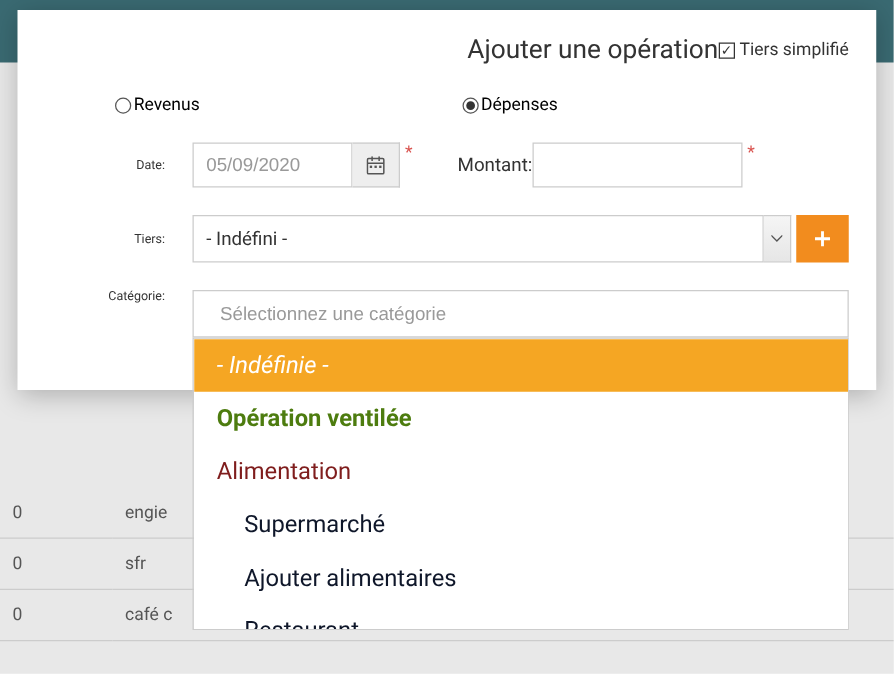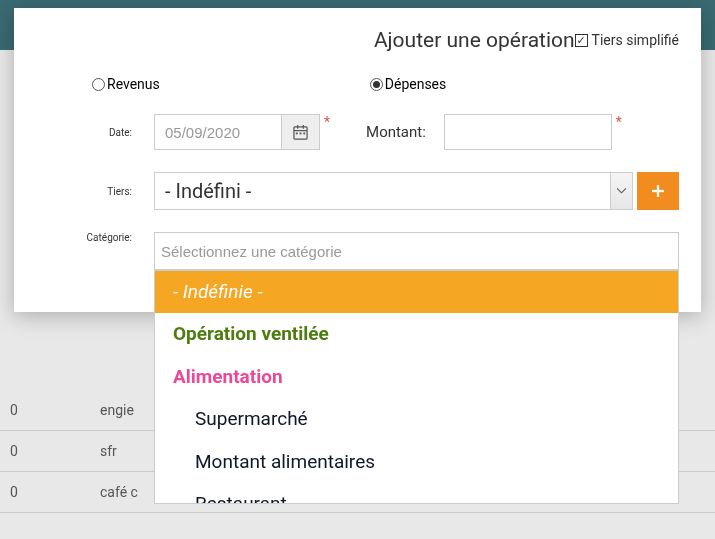--- a/index.html
+++ b/index.html
@@ -18,35 +18,35 @@
 .radio-row .opt:first-child{margin-right:210px}
 .radio{width:13px;height:13px;border:1px solid #555;border-radius:50%;display:flex;align-items:center;justify-content:center}
 .radio.sel::after{content:"";width:7px;height:7px;background:#333;border-radius:50%}
 .form-row{display:flex;align-items:center;margin-bottom:22px}
 .label-col{width:118px;text-align:right;padding-right:22px;color:#333;font-size:10px}
 .date-group{display:flex;position:relative}
 .date-input{width:128px;height:36px;border:1px solid #ccc;padding:0 10px;color:#999;font-size:15px}
 .cal-btn{width:38px;height:36px;border:1px solid #ccc;border-left:none;background:#eee;display:flex;align-items:center;justify-content:center;cursor:pointer}
 .asterisk{color:#d9534f;margin-left:4px;align-self:flex-start}
 .montant-block{display:flex;align-items:center;margin-left:36px}
-.montant-label{margin-right:18px;font-size:15px;color:#333}
+.montant-label{font-size:15px;color:#333}
 .montant-input{width:168px;height:36px;border:1px solid #ccc;padding:0 8px}
 .tiers-row .select-wrap{flex:1;display:flex}
-.tiers-select{flex:1;height:38px;border:1px solid #ccc;background:#fff;padding:0 10px;font-size:20px;color:#333;appearance:none;-webkit-appearance:none}
+.tiers-select{flex:1;height:38px;border:1px solid #ccc;background:#fff;padding:0 10px;font-size:15px;color:#333;appearance:none;-webkit-appearance:none}
 .tiers-dd{width:22px;height:38px;border:1px solid #ccc;border-left:none;background:linear-gradient(#f5f5f5,#e6e6e6);display:flex;align-items:center;justify-content:center;cursor:pointer}
 .plus-btn{width:42px;height:38px;background:#f28c1e;border:none;color:#fff;display:flex;align-items:center;justify-content:center;cursor:pointer;margin-left:4px}
 .cat-row{align-items:flex-start}
 .cat-wrap{flex:1;position:relative}
-.cat-input{width:100%;height:38px;border:1px solid #ccc;padding:0 6px;font-size:15px}
+.cat-input{width:100%;height:38px;border:1px solid #ccc;padding:0 21px;font-size:15px}
 .cat-input::placeholder{color:#999}
 .dropdown{position:absolute;top:38px;left:0;right:0;background:#fff;border:1px solid #ccc;max-height:234px;overflow-y:scroll;z-index:10}
 .dd-item{padding:6px 18px;font-size:19px;cursor:pointer;line-height:1.6}
 .dd-item.hl{background:#f5a623;color:#fff;font-style:italic}
 .dd-item.vent{color:#4d7c0f;font-weight:700}
-.dd-item.grp{font-weight:700;color:#ec4899}
+.dd-item.grp{font-weight:400;color:#7f1d1d}
 .dd-item.sub{padding-left:40px;color:#0f172a}
 svg{display:block}
 </style>
 </head>
 <body>
 
 <div class="bg-table">
   <div class="bg-header-strip"></div>
   <div style="height:340px"></div>
   <table>
@@ -131,20 +131,20 @@
 
   <div class="form-row cat-row">
     <div class="label-col">Catégorie:</div>
     <div class="cat-wrap">
       <input class="cat-input" placeholder="Sélectionnez une catégorie" style="">
       <div class="dropdown">
         <div class="dd-item hl">- Indéfinie -</div>
         <div class="dd-item vent">Opération ventilée</div>
         <div class="dd-item grp">Alimentation</div>
         <div class="dd-item sub">Supermarché</div>
-        <div class="dd-item sub">Montant alimentaires</div>
+        <div class="dd-item sub">Ajouter alimentaires</div>
         <div class="dd-item sub">Restaurant</div>
         <div class="dd-item sub">Cantine</div>
 
       </div>
     </div>
   </div>
 </div>
 
 </body></html>

